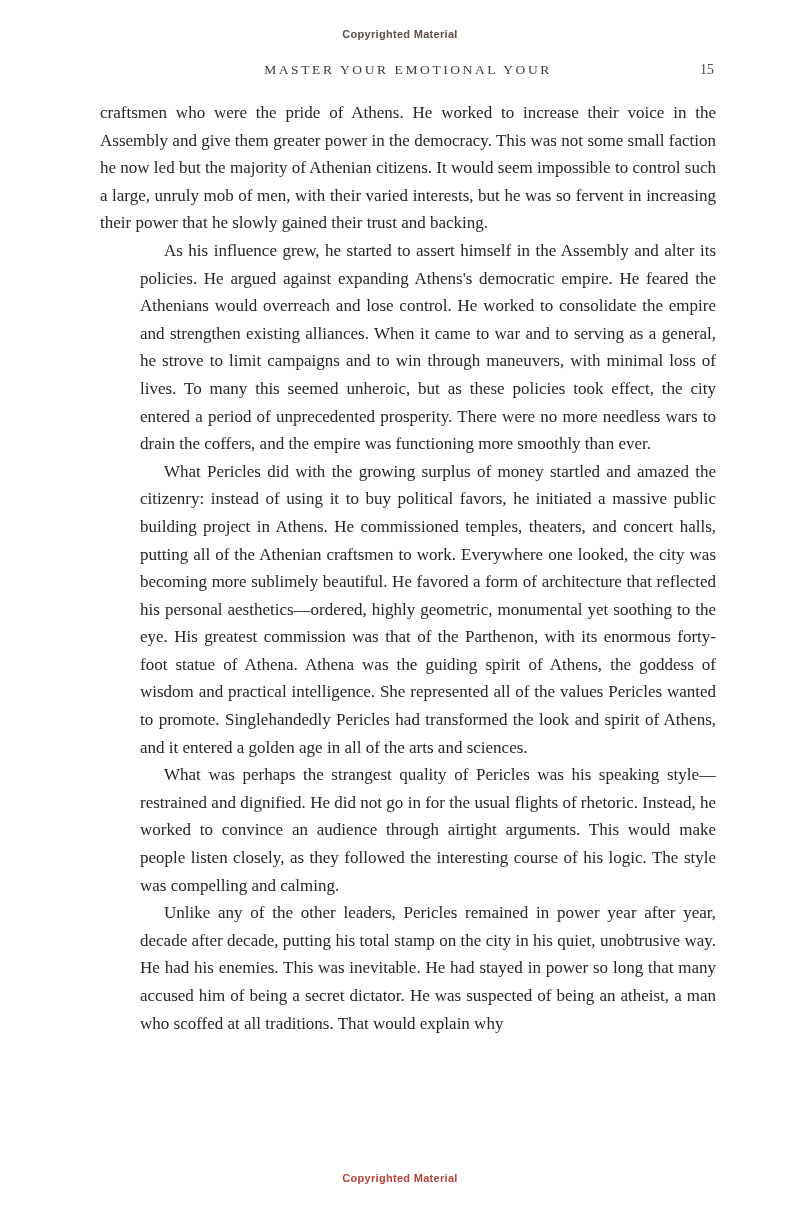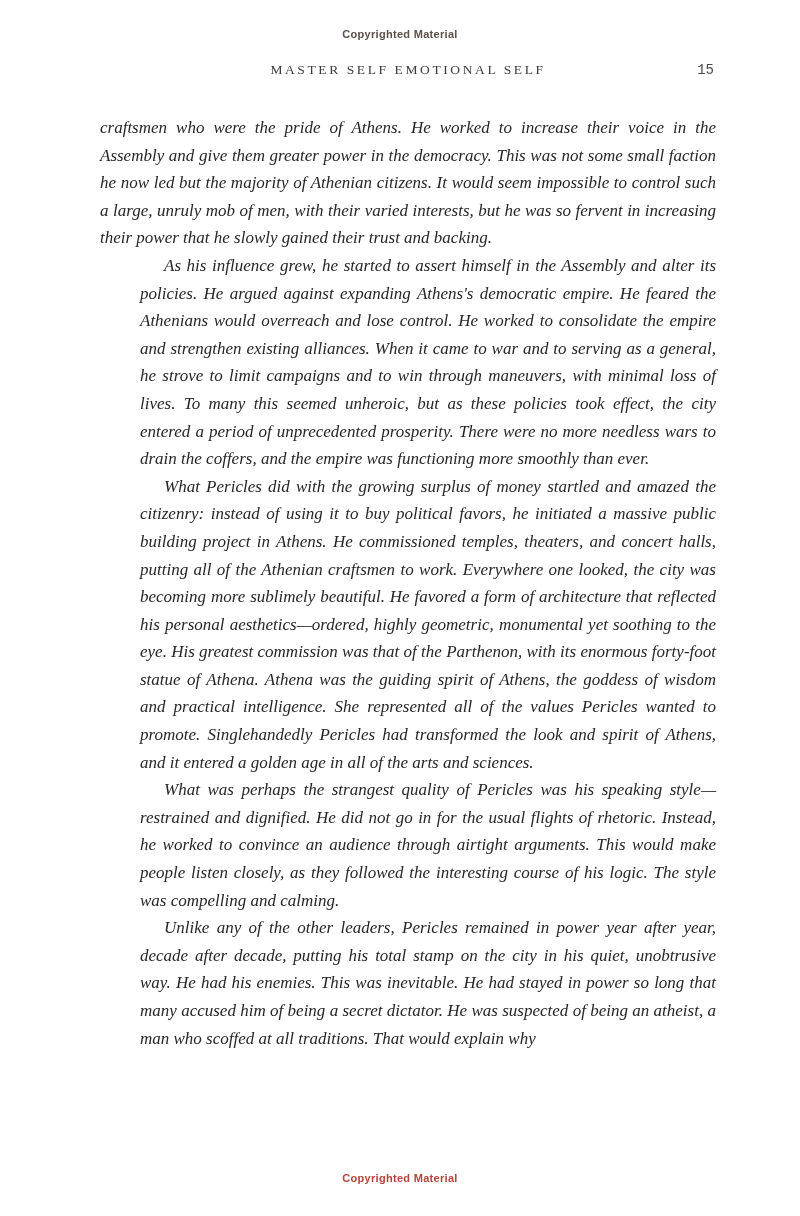--- a/index.html
+++ b/index.html
@@ -44,51 +44,49 @@
     letter-spacing: 2.6px;
     color: var(--header);
   }
   .running-header .page-number {
     position: absolute;
     right: 2px;
     top: 0;
     letter-spacing: 0;
     font-size: 14px;
     color: #4a4a4a;
-    font-family: Liberation Mono, monospace;
   }
   .body-text {
     position: absolute;
-    top: 114px;
+    top: 99px;
     left: 100px;
     width: 616px;
     font-size: 17px;
     line-height: 27.6px;
     text-align: justify;
     color: var(--text);
-    font-style: italic;
   }
   .body-text p {
     margin: 0;
     padding: 0;
   }
   .body-text p.indent {
     text-indent: 24px;
     margin-left: 40px;
   }
 </style>
 </head>
 <body>
 
 <div class="page">
 
   <div class="notice top">Copyrighted Material</div>
 
   <div class="running-header">
-    <span>MASTER SELF EMOTIONAL SELF</span>
+    <span>MASTER YOUR EMOTIONAL YOUR</span>
     <span class="page-number">15</span>
   </div>
 
   <div class="body-text">
     <p>craftsmen who were the pride of Athens. He worked to increase their voice in the Assembly and give them greater power in the democracy. This was not some small faction he now led but the majority of Athenian citizens. It would seem impossible to control such a large, unruly mob of men, with their varied interests, but he was so fervent in increasing their power that he slowly gained their trust and backing.</p>
     <p class="indent">As his influence grew, he started to assert himself in the Assembly and alter its policies. He argued against expanding Athens's democratic empire. He feared the Athenians would overreach and lose control. He worked to consolidate the empire and strengthen existing alliances. When it came to war and to serving as a general, he strove to limit campaigns and to win through maneuvers, with minimal loss of lives. To many this seemed unheroic, but as these policies took effect, the city entered a period of unprecedented prosperity. There were no more needless wars to drain the coffers, and the empire was functioning more smoothly than ever.</p>
     <p class="indent">What Pericles did with the growing surplus of money startled and amazed the citizenry: instead of using it to buy political favors, he initiated a massive public building project in Athens. He commissioned temples, theaters, and concert halls, putting all of the Athenian craftsmen to work. Everywhere one looked, the city was becoming more sublimely beautiful. He favored a form of architecture that reflected his personal aesthetics—ordered, highly geometric, monumental yet soothing to the eye. His greatest commission was that of the Parthenon, with its enormous forty-foot statue of Athena. Athena was the guiding spirit of Athens, the goddess of wisdom and practical intelligence. She represented all of the values Pericles wanted to promote. Singlehandedly Pericles had transformed the look and spirit of Athens, and it entered a golden age in all of the arts and sciences.</p>
     <p class="indent">What was perhaps the strangest quality of Pericles was his speaking style—restrained and dignified. He did not go in for the usual flights of rhetoric. Instead, he worked to convince an audience through airtight arguments. This would make people listen closely, as they followed the interesting course of his logic. The style was compelling and calming.</p>
     <p class="indent">Unlike any of the other leaders, Pericles remained in power year after year, decade after decade, putting his total stamp on the city in his quiet, unobtrusive way. He had his enemies. This was inevitable. He had stayed in power so long that many accused him of being a secret dictator. He was suspected of being an atheist, a man who scoffed at all traditions. That would explain why</p>
   </div>

